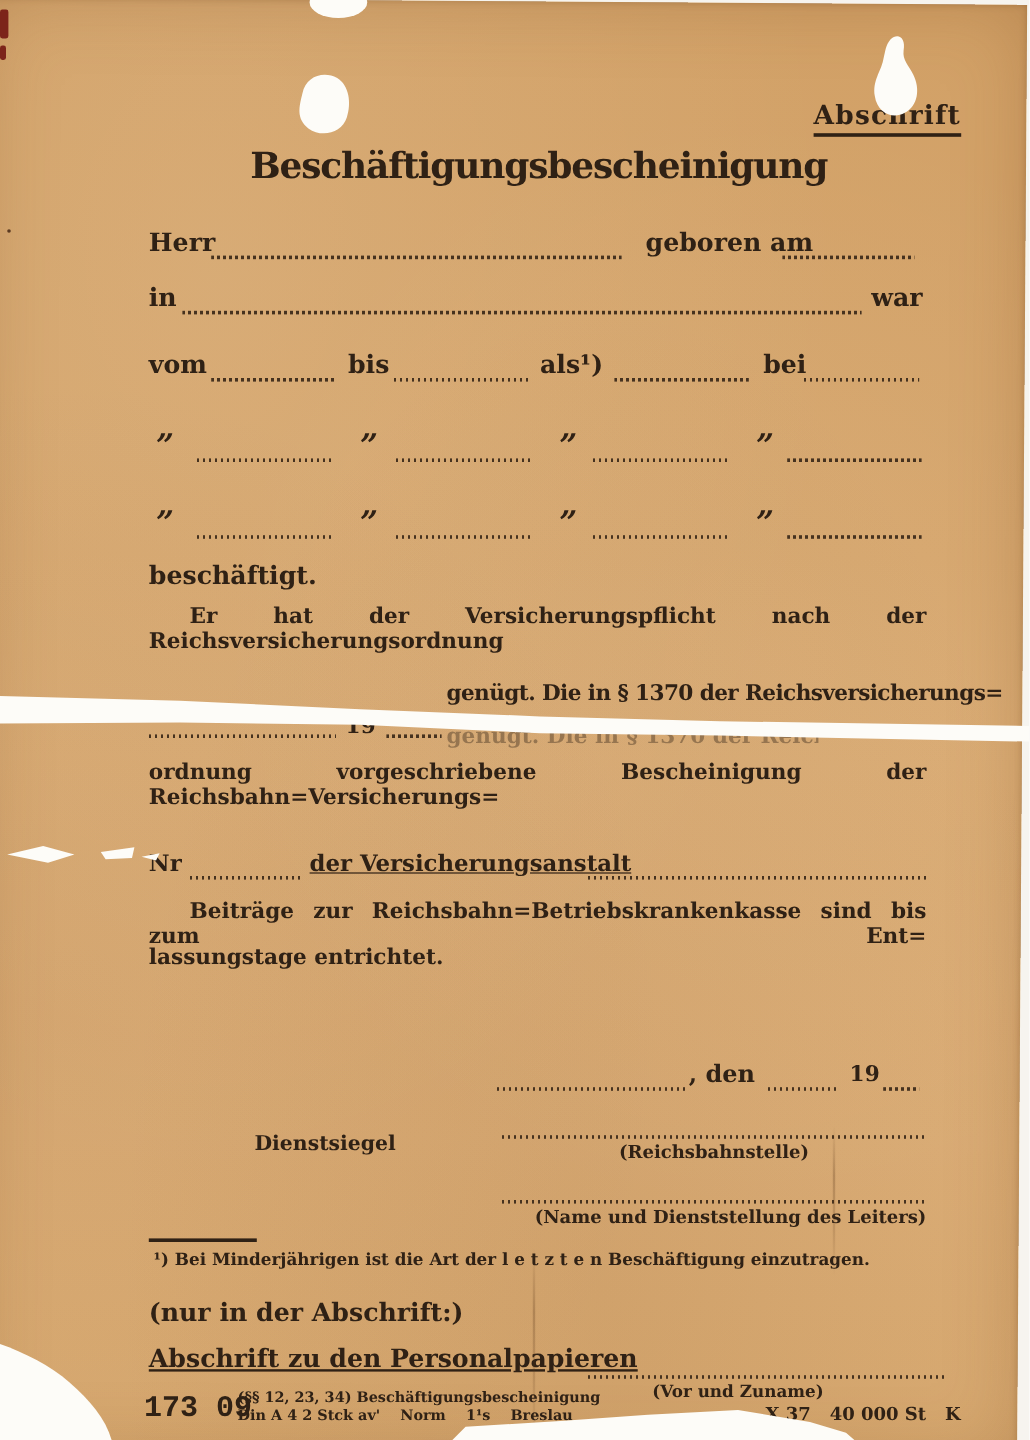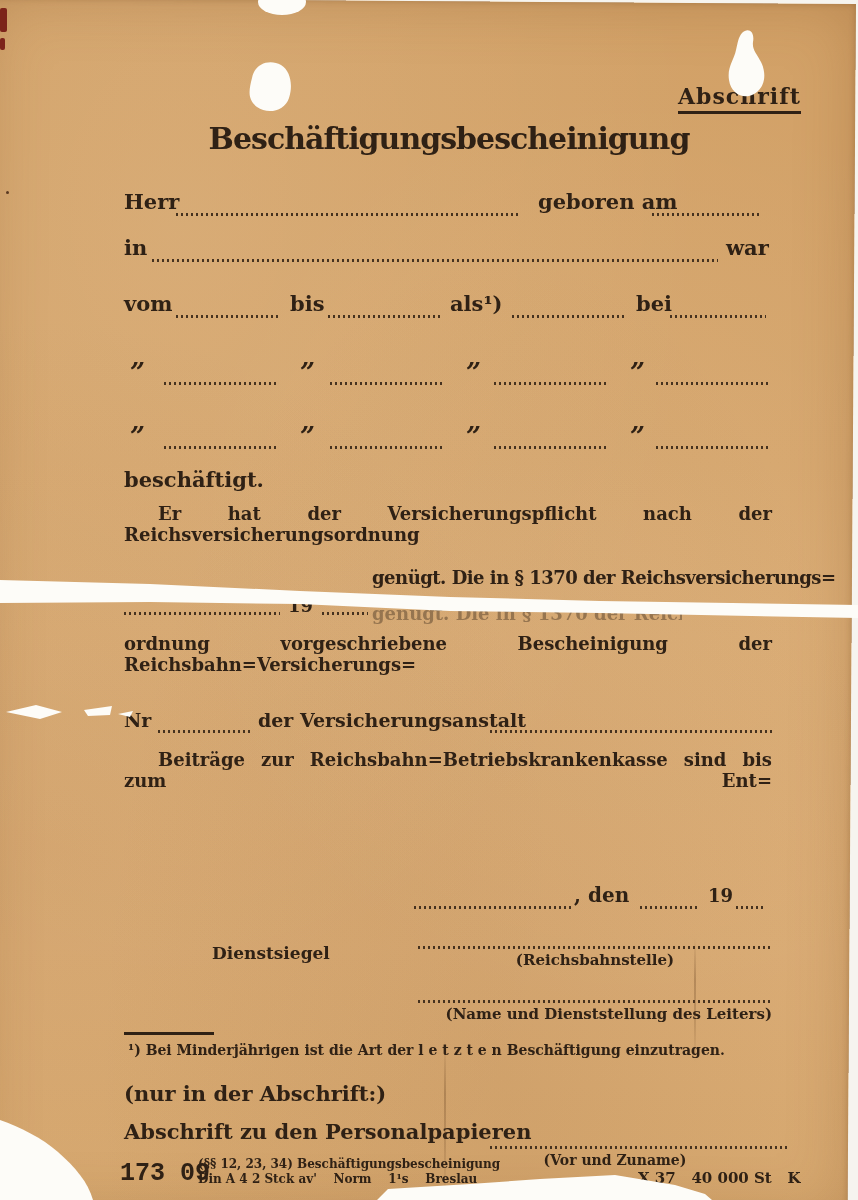--- a/index.html
+++ b/index.html
@@ -87,42 +87,43 @@
   <div class="lbl ghost" style="left:372px;top:604px;font-size:18px;width:310px;height:22px;">genügt.  Die in § 1370 der Reichsversicherungs=</div>
 
   <div class="dots" style="left:124px;top:612px;width:156px;"></div>
   <div class="lbl" style="left:288px;top:596px;font-size:18px;">19</div>
   <div class="dots" style="left:322px;top:612px;width:46px;"></div>
 
   <div class="lbl just" style="left:124px;top:634px;width:648px;font-size:18px;white-space:normal;">ordnung vorgeschriebene Bescheinigung der Reichsbahn=Versicherungs=</div>
 
   <div class="lbl" style="left:124px;top:710px;font-size:19px;">Nr</div>
   <div class="dots" style="left:158px;top:730px;width:94px;"></div>
-  <div class="lbl" style="left:258px;top:710px;font-size:19px;">der Versicherungsanstalt</div>
+  <div class="lbl" style="left:258px;top:710px;font-size:19px;text-decoration:underline;">der Versicherungsanstalt</div>
   <div class="dots" style="left:490px;top:730px;width:282px;"></div>
 
   <div class="lbl just" style="left:124px;top:750px;width:648px;font-size:18px;text-indent:34px;white-space:normal;">Beiträge zur Reichsbahn=Betriebskrankenkasse sind bis zum Ent=</div>
+  <div class="lbl" style="left:124px;top:788px;font-size:18px;">lassungstage entrichtet.</div>
 
   <div class="dots" style="left:414px;top:906px;width:158px;"></div>
   <div class="lbl" style="left:574px;top:884px;font-size:20px;">, den</div>
   <div class="dots" style="left:640px;top:906px;width:60px;"></div>
   <div class="lbl" style="left:708px;top:886px;font-size:18px;">19</div>
   <div class="dots" style="left:736px;top:906px;width:30px;"></div>
 
   <div class="lbl" style="left:212px;top:944px;font-size:17px;">Dienstsiegel</div>
   <div class="dots" style="left:418px;top:946px;width:354px;"></div>
   <div class="lbl" style="left:418px;top:952px;width:354px;text-align:center;font-size:15px;">(Reichsbahnstelle)</div>
   <div class="dots" style="left:418px;top:1000px;width:354px;"></div>
   <div class="lbl" style="left:418px;top:1006px;width:354px;text-align:right;font-size:15px;">(Name und Dienststellung des Leiters)</div>
 
   <div style="position:absolute;left:124px;top:1032px;width:90px;height:3px;background:#2f2115;"></div>
   <div class="lbl" style="left:128px;top:1042px;font-size:14px;">¹) Bei Minderjährigen ist die Art der l e t z t e n Beschäftigung einzutragen.</div>
 
   <div class="lbl" style="left:124px;top:1082px;font-size:21px;">(nur in der Abschrift:)</div>
-  <div class="lbl" style="left:124px;top:1120px;font-size:21px;">Abschrift zu den Personalpapieren</div>
+  <div class="lbl" style="left:124px;top:1120px;font-size:21px;text-decoration:underline;">Abschrift zu den Personalpapieren</div>
   <div class="dots" style="left:490px;top:1146px;width:300px;"></div>
   <div class="lbl" style="left:495px;top:1152px;width:240px;text-align:center;font-size:14px;">(Vor und Zuname)</div>
 
   <div class="lbl" style="left:120px;top:1160px;font-size:25px;font-family:Liberation Mono, monospace;">173 09</div>
   <div class="lbl" style="left:198px;top:1158px;font-size:12px;font-weight:bold;">(§§ 12, 23, 34) Beschäftigungsbescheinigung</div>
   <div class="lbl" style="left:198px;top:1173px;font-size:12px;font-weight:bold;white-space:pre;">Din A 4 2 Stck av'    Norm    1¹s    Breslau</div>
   <div class="lbl" style="left:638px;top:1170px;font-size:15px;white-space:pre;">X 37   40 000 St   K</div>
 
   <div class="crease" style="left:444px;top:1040px;height:160px;"></div>
   <div class="crease" style="left:694px;top:938px;height:125px;"></div>

